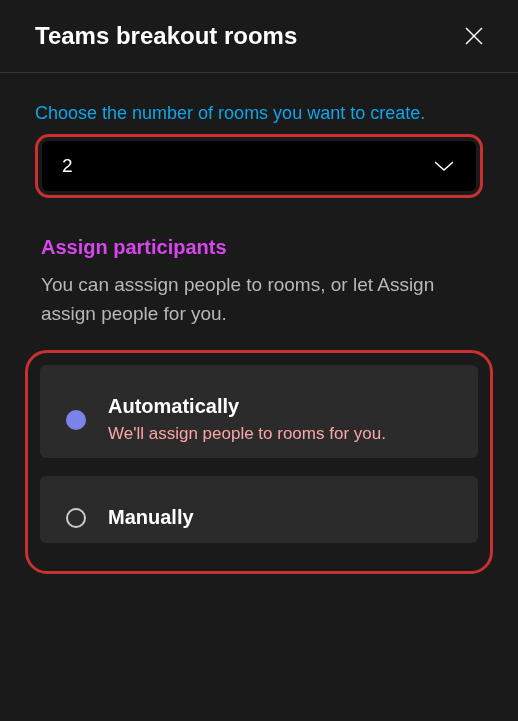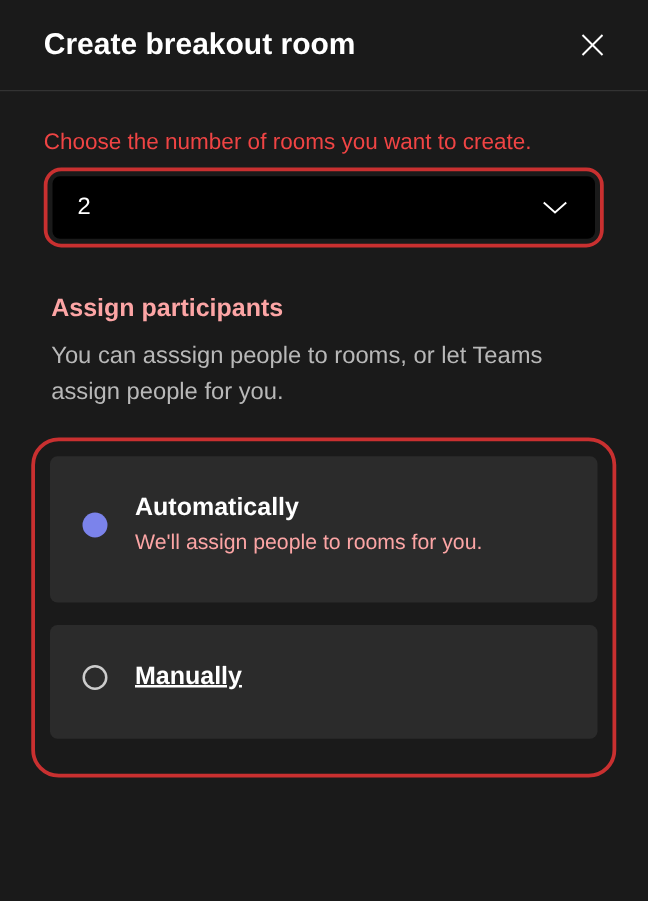--- a/index.html
+++ b/index.html
@@ -34,21 +34,21 @@
       align-items: center;
       justify-content: center;
       cursor: pointer;
       color: #ffffff;
     }
     .content {
       padding: 30px 35px 20px 35px;
     }
     .instruction {
       font-size: 18px;
-      color: #ef4444;
+      color: #0ea5e9;
       margin-bottom: 10px;
       font-weight: 400;
     }
     .dropdown-wrapper {
       border: 3px solid #c93030;
       border-radius: 14px;
       padding: 4px;
       margin-bottom: 38px;
     }
     .dropdown {
@@ -63,21 +63,21 @@
     .dropdown-value {
       font-size: 19px;
       color: #ffffff;
     }
     .chevron {
       color: #ffffff;
     }
     .section-title {
       font-size: 20px;
       font-weight: 700;
-      color: #fca5a5;
+      color: #d946ef;
       margin-bottom: 12px;
       padding-left: 6px;
     }
     .section-desc {
       font-size: 19px;
       color: #b8b8b8;
       line-height: 1.5;
       margin-bottom: 22px;
       padding-left: 6px;
       font-weight: 400;
@@ -85,30 +85,29 @@
     .options-wrapper {
       border: 3px solid #c93030;
       border-radius: 22px;
       padding: 12px;
       margin-left: -10px;
       margin-right: -10px;
     }
     .option-card {
       background: #2b2b2b;
       border-radius: 6px;
-      padding: 30px 22px 38px 26px;
+      padding: 30px 22px 14px 26px;
       display: flex;
       align-items: center;
       gap: 22px;
       cursor: pointer;
       margin-bottom: 18px;
     }
     .option-card:last-child {
       margin-bottom: 16px;
-      text-decoration: underline;
     }
     .radio {
       width: 20px;
       height: 20px;
       border-radius: 50%;
       flex-shrink: 0;
     }
     .radio.selected {
       background: #7b83eb;
       border: none;
@@ -130,21 +129,21 @@
     .option-desc {
       font-size: 17px;
       color: #fca5a5;
       font-weight: 400;
     }
   </style>
 </head>
 <body>
 
 <div class="header">
-  <div class="title">Create breakout room</div>
+  <div class="title">Teams breakout rooms</div>
   <div class="close-btn">
     <svg width="20" height="20" viewBox="0 0 20 20">
       <line x1="2" y1="2" x2="18" y2="18" stroke="#ffffff" stroke-width="1.5"></line>
       <line x1="18" y1="2" x2="2" y2="18" stroke="#ffffff" stroke-width="1.5"></line>
     </svg>
   </div>
 </div>
 
 <div class="content">
   <div class="instruction">Choose the number of rooms you want to create.</div>
@@ -152,21 +151,21 @@
   <div class="dropdown-wrapper">
     <div class="dropdown">
       <span class="dropdown-value">2</span>
       <svg class="chevron" width="24" height="14" viewBox="0 0 24 14">
         <polyline points="3,3 12,11 21,3" fill="none" stroke="#ffffff" stroke-width="1.5"></polyline>
       </svg>
     </div>
   </div>
 
   <div class="section-title">Assign participants</div>
-  <div class="section-desc">You can asssign people to rooms, or let Teams assign people for you.</div>
+  <div class="section-desc">You can asssign people to rooms, or let Assign assign people for you.</div>
 
   <div class="options-wrapper">
     <div class="option-card">
       <div class="radio selected"></div>
       <div class="option-text">
         <div class="option-title">Automatically</div>
         <div class="option-desc">We'll assign people to rooms for you.</div>
       </div>
     </div>
 

